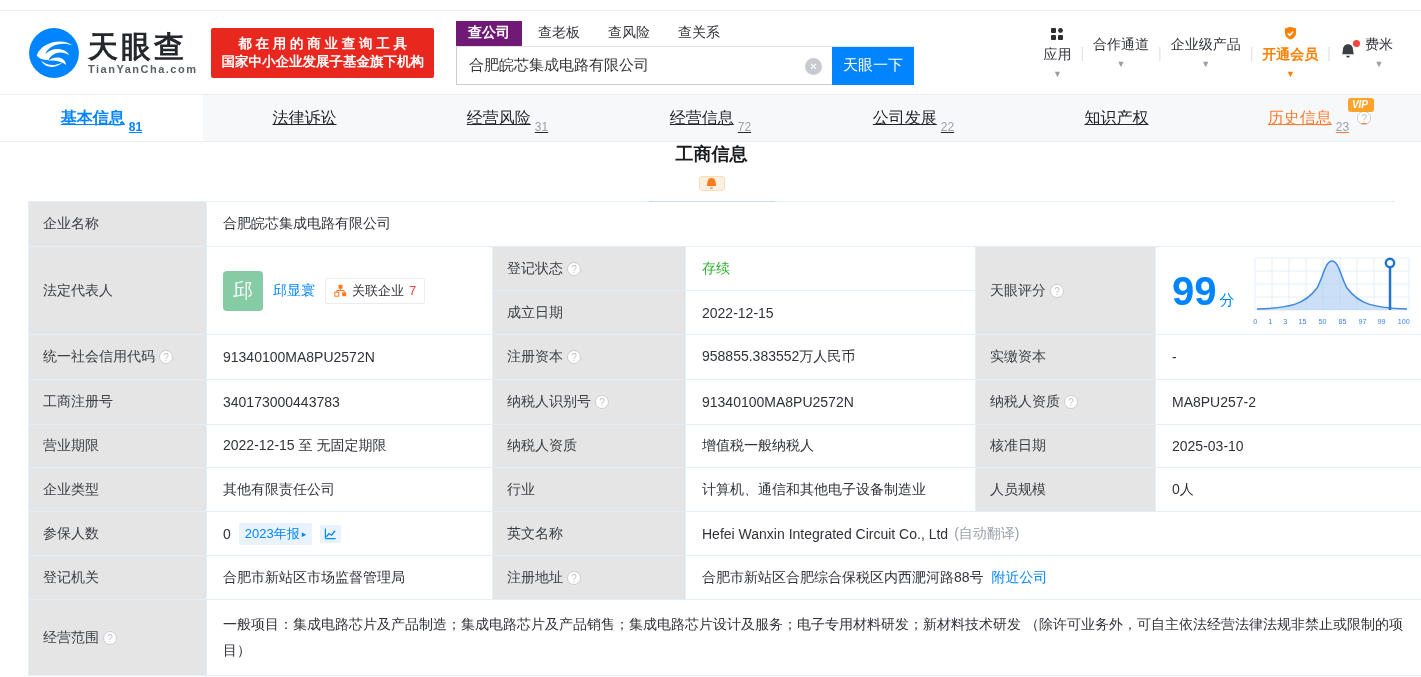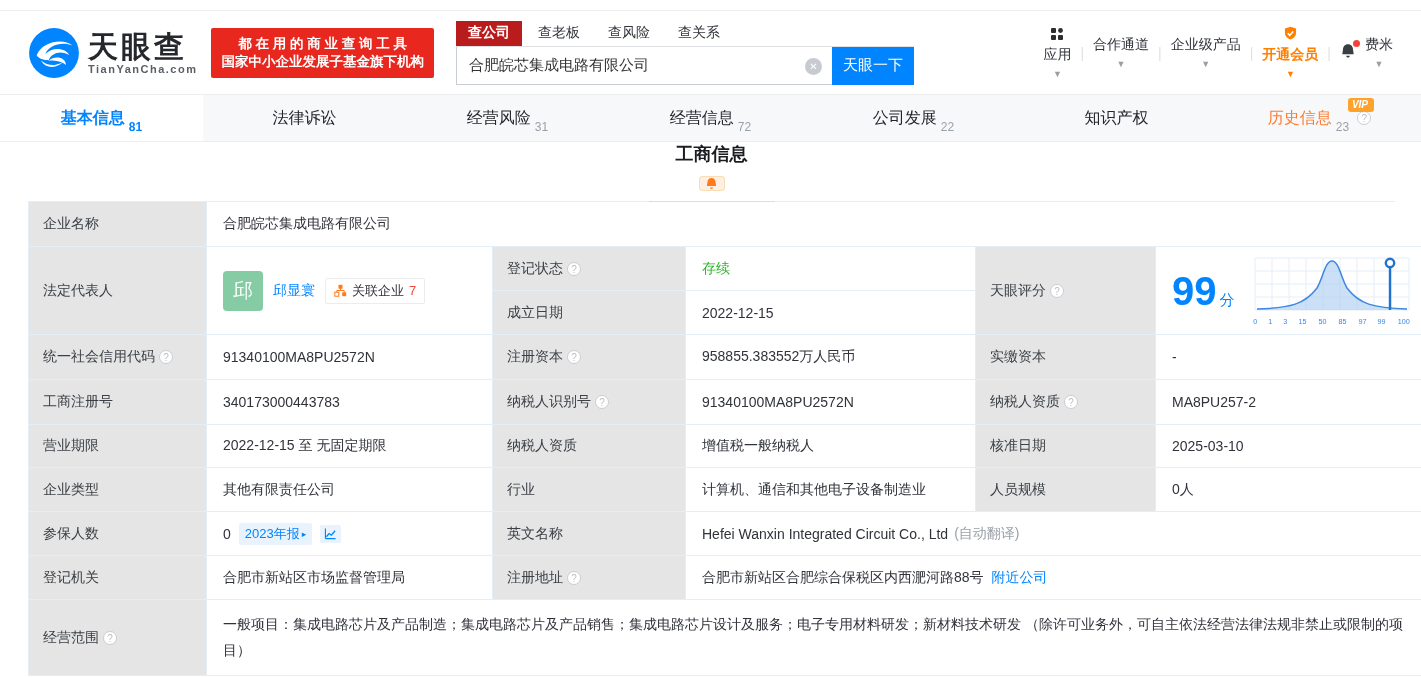--- a/index.html
+++ b/index.html
@@ -11,21 +11,21 @@
   .header { height:83px; display:flex; align-items:center; padding:0 28px; background:#fff; }
   .logo { display:flex; align-items:center; gap:8px; }
   .logo-swirl { width:52px; height:52px; }
   .logo-txt .cn { font-size:30px; font-weight:bold; color:#24272b; letter-spacing:3px; line-height:32px; }
   .logo-txt .en { font-size:11px; color:#5a5f66; letter-spacing:1.5px; font-weight:bold; }
   .banner { margin-left:14px; background:#e8281e; color:#fff; padding:7px 10px; border-radius:2px;
     font-weight:bold; line-height:18px; font-size:13.5px; text-align:center; white-space:nowrap; }
   .search { margin-left:22px; width:458px; }
   .search-tabs { display:flex; align-items:flex-end; gap:4px; border-bottom:1px solid #dfe1e5; }
   .search-tab { padding:3px 12px 4px; font-size:14px; color:#30333a; cursor:pointer; }
-  .search-tab.active { background:#b91c1c; color:#fff; font-weight:bold; }
+  .search-tab.active { background:#701a75; color:#fff; font-weight:bold; }
   .search-row { display:flex; }
   .search-box { position:relative; flex:1; }
   .search-input { width:100%; height:38px; border:1px solid #c9cdd4; border-top:none; border-right:none;
     padding:0 34px 0 12px; font-size:15px; color:#333; outline:none;
     font-family:"Liberation Sans","DejaVu Sans",sans-serif; }
   .clear-btn { position:absolute; right:10px; top:11px; width:17px; height:17px; border-radius:50%;
     background:#c7cbd1; color:#fff; font-size:10px; line-height:17px; text-align:center; cursor:pointer; }
   .search-btn { width:82px; height:38px; background:#0084ff; color:#fff; font-size:15px; border:none; cursor:pointer;
     font-family:"Liberation Sans","DejaVu Sans",sans-serif; }
   .hnav { margin-left:auto; display:flex; align-items:center; gap:9px; white-space:nowrap; font-size:14px; color:#30333a; }
@@ -34,21 +34,21 @@
   .caret { font-size:9px; color:#9aa0a8; }
   .vip-link { color:#ff8000; font-weight:bold; }
   .vip-link .caret { color:#ff8000; }
   .bell-wrap { position:relative; cursor:pointer; }
   .bell-dot { position:absolute; top:-3px; right:-4px; width:7px; height:7px; border-radius:50%; background:#f3433a; }
 
   
   .tabbar { height:48px; background:#f7f8fa; border-top:1px solid #ededee; border-bottom:1px solid #ededee;
     display:flex; }
   .mtab { flex:1; display:flex; align-items:center; justify-content:center; gap:4px; cursor:pointer;
-    font-size:16px; color:#23262b; position:relative; }
+    font-size:16px; color:#23262b; position:relative;text-decoration:underline; }
   .mtab .cnt { font-size:12px; color:#9ba1a8; margin-top:18px; }
   .mtab.active { background:#fff; color:#0084ff; font-weight:bold; }
   .mtab.active .cnt { color:#0084ff; }
   .mtab.history { color:#ff7b2e; }
   .vip-badge { position:absolute; top:3px; right:47px; background:#ffa22b; color:#fff; font-size:10px;
     font-style:italic; font-weight:bold; padding:1px 6px 1px 4px; border-radius:3px; line-height:12px; }
   .help { display:inline-block; width:14px; height:14px; border:1px solid #c9ced4; border-radius:50%;
     color:#b9bfc6; font-size:10px; line-height:13px; text-align:center; margin-left:4px; cursor:pointer;
     font-weight:normal; background:#fff; flex:none; }
 

